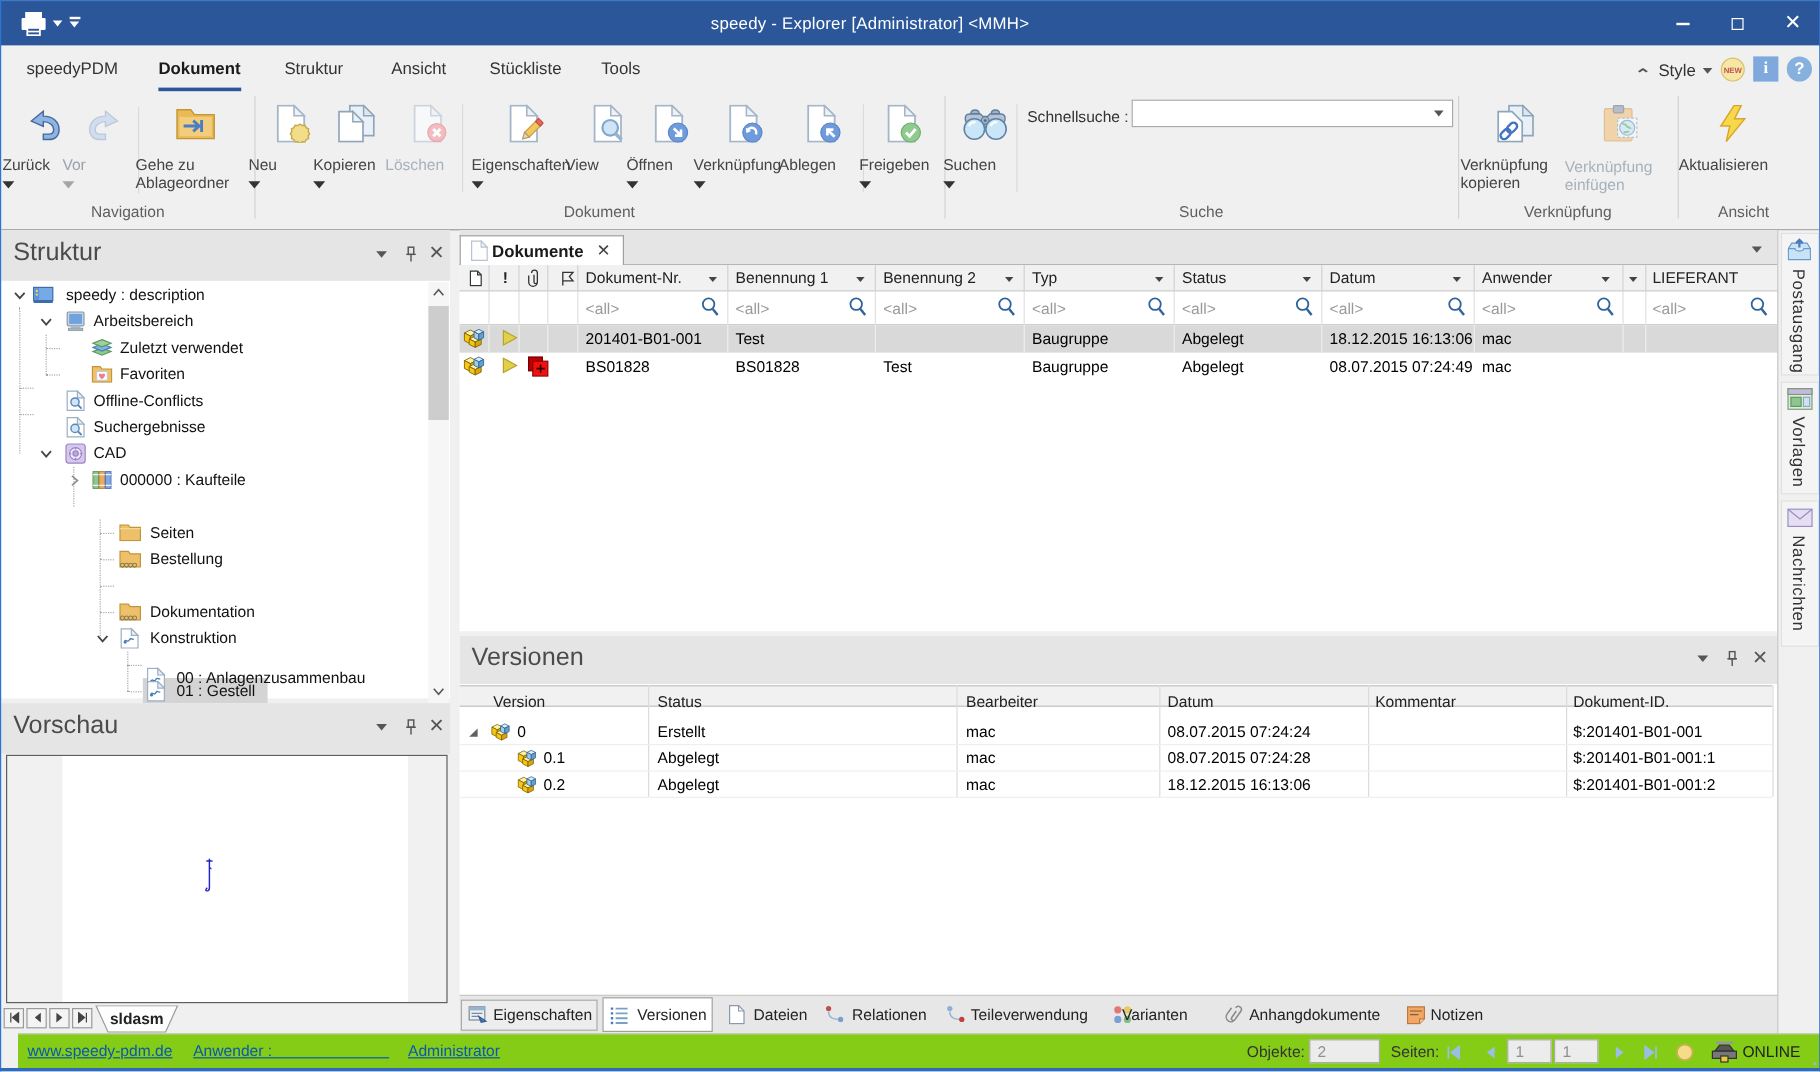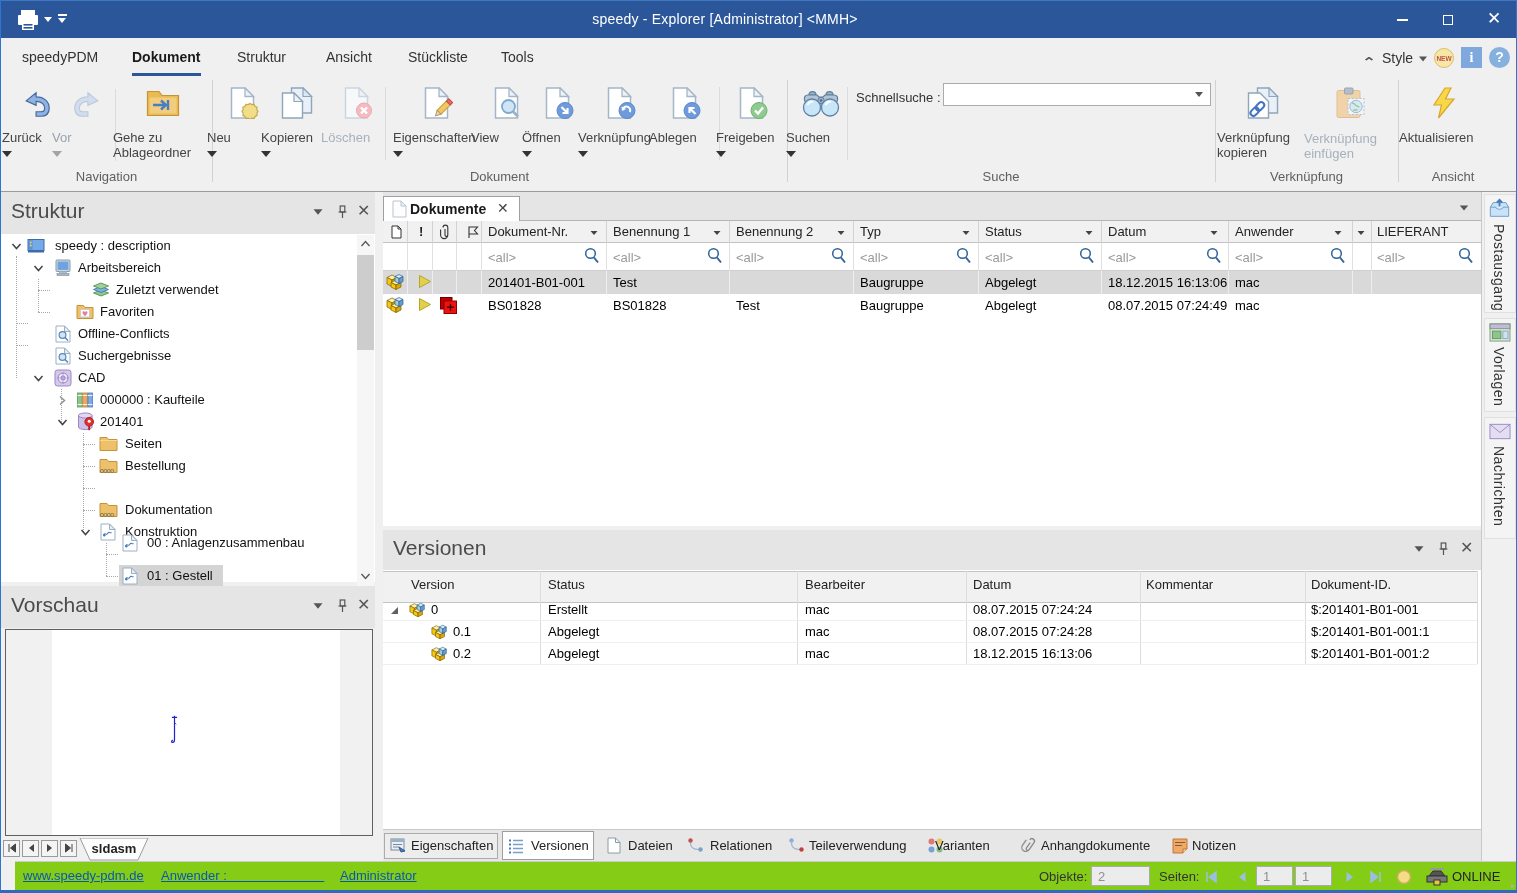--- a/index.html
+++ b/index.html
@@ -311,21 +311,21 @@
         <path d="M1.5 3 L5.5 7.5 L9.5 3" stroke="#444" stroke-width="1.5" fill="none"></path>
       </svg>
     <svg class="abs" style="left:53px;top:2px" width="18" height="18" viewBox="0 0 18 18">
         <rect x="2" y="1" width="14" height="11.5" rx="1" fill="#cdd7e1" stroke="#8899aa"></rect>
         <rect x="3.6" y="2.6" width="10.8" height="8.3" fill="#6fa3e0"></rect>
         <rect x="5" y="12.5" width="8" height="2" fill="#b0bcc8"></rect>
         <rect x="3" y="14.5" width="12" height="2" fill="#aab6c2" stroke="#8899aa" stroke-width=".7"></rect>
       </svg>
     <span class="abs" style="left:77px">Arbeitsbereich</span>
   </div>
-  <div class="tree-row" style="left:16px;top:87px;width:312px">
+  <div class="tree-row" style="left:0;top:87px;width:312px">
     <svg class="abs" style="left:75px;top:2px" width="18" height="17" viewBox="0 0 18 17">
         <path d="M9 9 L16.5 12 L9 15 L1.5 12 Z" fill="#8fc98f" stroke="#5a9a5a"></path>
         <path d="M9 5.5 L16.5 8.5 L9 11.5 L1.5 8.5 Z" fill="#7fb3e0" stroke="#4a7fb5"></path>
         <path d="M9 2 L16.5 5 L9 8 L1.5 5 Z" fill="#9fd09f" stroke="#5a9a5a"></path>
       </svg>
     <span class="abs" style="left:99px">Zuletzt verwendet</span>
   </div>
   <div class="tree-row" style="left:0;top:109px;width:374px">
     <svg class="abs" style="left:75px;top:2px" width="18" height="16" viewBox="0 0 18 16">
         <path d="M1 2.5 h6.5 l1.5 2 H17 v11 H1 Z" fill="#eec06a" stroke="#c2953a"></path>
@@ -368,33 +368,20 @@
     <svg class="abs" style="left:56px;top:6px" width="11" height="11" viewBox="0 0 11 11">
         <path d="M3 1.5 L7.5 5.5 L3 9.5" stroke="#909090" stroke-width="1.5" fill="none"></path>
       </svg>
     <svg class="abs" style="left:75px;top:2px" width="18" height="17" viewBox="0 0 18 17">
         <rect x="1.5" y="2" width="4.6" height="14" fill="#8fc48f" stroke="#5a9a5a" stroke-width=".8"></rect>
         <rect x="6.7" y="2" width="4.6" height="14" fill="#eda863" stroke="#c07f3a" stroke-width=".8"></rect>
         <rect x="11.9" y="2" width="4.6" height="14" fill="#7fa9e0" stroke="#4a7ab8" stroke-width=".8"></rect>
         <path d="M1.5 4.5 h4.6 M6.7 4.5 h4.6 M11.9 4.5 h4.6 M1.5 13.5 h4.6 M6.7 13.5 h4.6 M11.9 13.5 h4.6" stroke="#ffffff" stroke-opacity=".85"></path>
       </svg>
     <span class="abs" style="left:99px">000000 : Kaufteile</span>
-  </div>
-  <div class="tree-row" style="left:0;top:219px;width:374px">
-    <svg class="abs" style="left:56px;top:6px" width="11" height="11" viewBox="0 0 11 11">
-        <path d="M1.5 3 L5.5 7.5 L9.5 3" stroke="#444" stroke-width="1.5" fill="none"></path>
-      </svg>
-    <svg class="abs" style="left:76px;top:1px" width="18" height="20" viewBox="0 0 18 20">
-        <path d="M1.5 3.5 v11.5 a6.8 2.6 0 0 0 13.6 0 V3.5" fill="#cfc0e8" stroke="#9a86c8"></path>
-        <ellipse cx="8.3" cy="3.5" rx="6.8" ry="2.5" fill="#e2d8f2" stroke="#9a86c8"></ellipse>
-        <path d="M12.2 14 L12.2 18.2" stroke="#a82020" stroke-width="1.8"></path>
-        <circle cx="12.2" cy="9.8" r="4.3" fill="#e23030" stroke="#a82020"></circle>
-        <circle cx="12.2" cy="9.3" r="1.5" fill="#fff"></circle>
-      </svg>
-    <span class="abs" style="left:99px">201401</span>
   </div>
   <div class="tree-row" style="left:0;top:241px;width:374px">
     <svg class="abs" style="left:98px;top:3px" width="19" height="15" viewBox="0 0 19 15">
         <path d="M1 1.5 h7 l1.5 2 H18 v11 H1 Z" fill="#eec06a" stroke="#c2953a"></path>
         <path d="M1 4.5 H18" stroke="#f6d88f"></path>
       </svg>
     <span class="abs" style="left:124px">Seiten</span>
   </div>
   <div class="tree-row" style="left:0;top:263px;width:374px">
     <svg class="abs" style="left:98px;top:3px" width="19" height="16" viewBox="0 0 19 16">
@@ -425,21 +412,21 @@
         <path d="M1.5 3 L5.5 7.5 L9.5 3" stroke="#444" stroke-width="1.5" fill="none"></path>
       </svg>
     <svg class="abs" style="left:99px;top:2px" width="16" height="18" viewBox="0 0 16 18">
         <path d="M1 1 h8.5 l5.5 5.5 v10.5 h-14 Z" fill="#fff" stroke="#9ab0c4"></path>
         <path d="M9.5 1 v5.5 h5.5 Z" fill="#e8eef5" stroke="#9ab0c4"></path>
         <path d="M3.5 12 C5 8.5 6.5 13.5 8 10 C9 8 10 10.5 11.5 9.5" stroke="#4a7ab8" stroke-width="1.1" fill="none"></path>
         <circle cx="4.3" cy="12.3" r="1.2" fill="#4a7ab8"></circle>
       </svg>
     <span class="abs" style="left:124px">Konstruktion</span>
   </div>
-  <div class="tree-row" style="left:0;top:340px;width:313px">
+  <div class="tree-row" style="left:0;top:362px;width:313px">
     <svg class="abs" style="left:121px;top:2px" width="16" height="18" viewBox="0 0 16 18">
         <path d="M1 1 h8.5 l5.5 5.5 v10.5 h-14 Z" fill="#fff" stroke="#9ab0c4"></path>
         <path d="M9.5 1 v5.5 h5.5 Z" fill="#e8eef5" stroke="#9ab0c4"></path>
         <path d="M3.5 12 C5 8.5 6.5 13.5 8 10 C9 8 10 10.5 11.5 9.5" stroke="#4a7ab8" stroke-width="1.1" fill="none"></path>
         <circle cx="4.3" cy="12.3" r="1.2" fill="#4a7ab8"></circle>
       </svg>
     <span class="abs" style="left:146px">00 : Anlagenzusammenbau</span>
   </div>
   <div class="tree-row" style="left:0;top:373px;width:374px">
     <svg class="abs" style="left:121px;top:2px" width="16" height="18" viewBox="0 0 16 18">
@@ -691,21 +678,21 @@
   <div class="abs" style="left:0;top:0;width:1098px;height:4px;background:#f0f0f0"></div>
   <div class="abs panel-title" style="left:0;top:4px;width:1098px;height:40px">
     <div class="abs" style="left:10px;top:6px">Versionen</div>
     <div class="abs dd" style="left:1031px;top:16px;border-top-color:#555;transform:scale(.9)"></div>
     <svg class="abs" style="left:1055px;top:12px" width="11" height="14" viewBox="0 0 11 14">
         <rect x="3.2" y="1" width="4.6" height="6" fill="none" stroke="#555" stroke-width="1.2"></rect>
         <path d="M1.5 7 H9.5 M5.5 7 V13" stroke="#555" stroke-width="1.2"></path>
       </svg>
     <div class="abs" style="left:1077px;top:8px;font-size:16px;color:#555">✕</div>
   </div>
-  <div class="abs" style="left:0;top:45px;width:1094px;height:32px;background:#f1f1f1;border-top:1px solid #c3c3c3;border-bottom:1px solid #c3c3c3">
+  <div class="abs" style="left:0;top:45px;width:1094px;height:18px;background:#f1f1f1;border-top:1px solid #c3c3c3;border-bottom:1px solid #c3c3c3">
     <div class="hdrcell" style="left:28px;top:2px">Version</div>
     <div class="hdrcell" style="left:165px;top:2px">Status</div>
     <div class="hdrcell" style="left:422px;top:2px">Bearbeiter</div>
     <div class="hdrcell" style="left:590px;top:2px">Datum</div>
     <div class="hdrcell" style="left:763px;top:2px">Kommentar</div>
     <div class="hdrcell" style="left:928px;top:2px">Dokument-ID.</div>
   </div>
   <div class="colsep" style="left:157px;top:45px;height:93px;background:#dcdcdc"></div>
   <div class="colsep" style="left:414px;top:45px;height:93px;background:#dcdcdc"></div>
   <div class="colsep" style="left:583px;top:45px;height:93px;background:#dcdcdc"></div>

